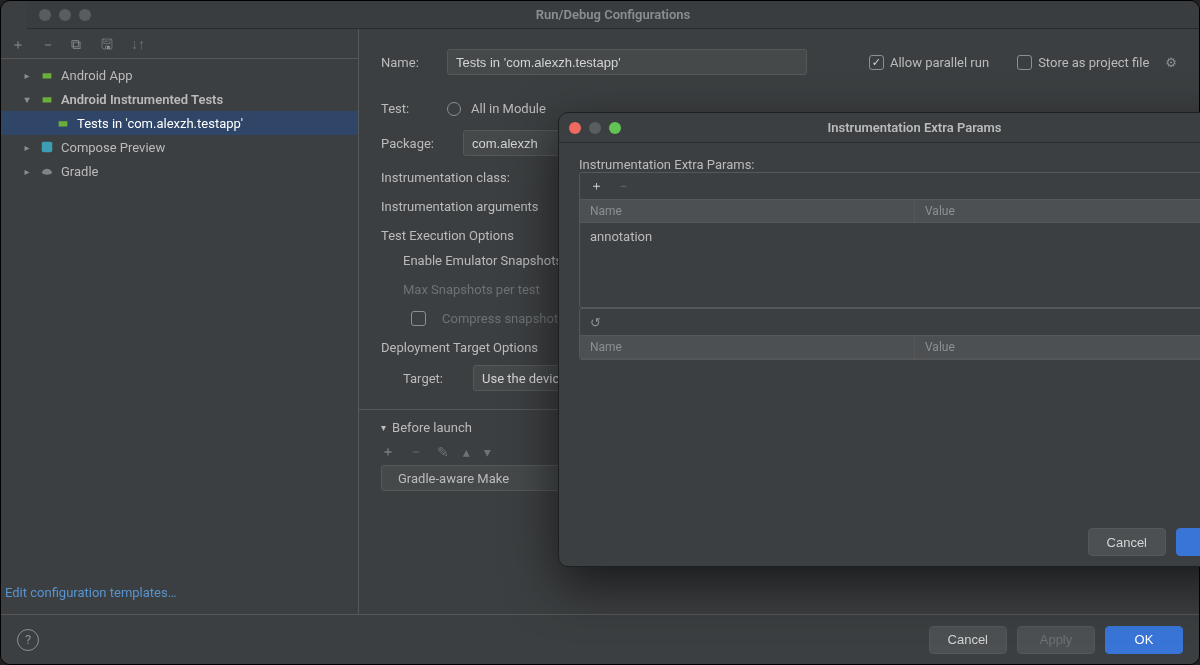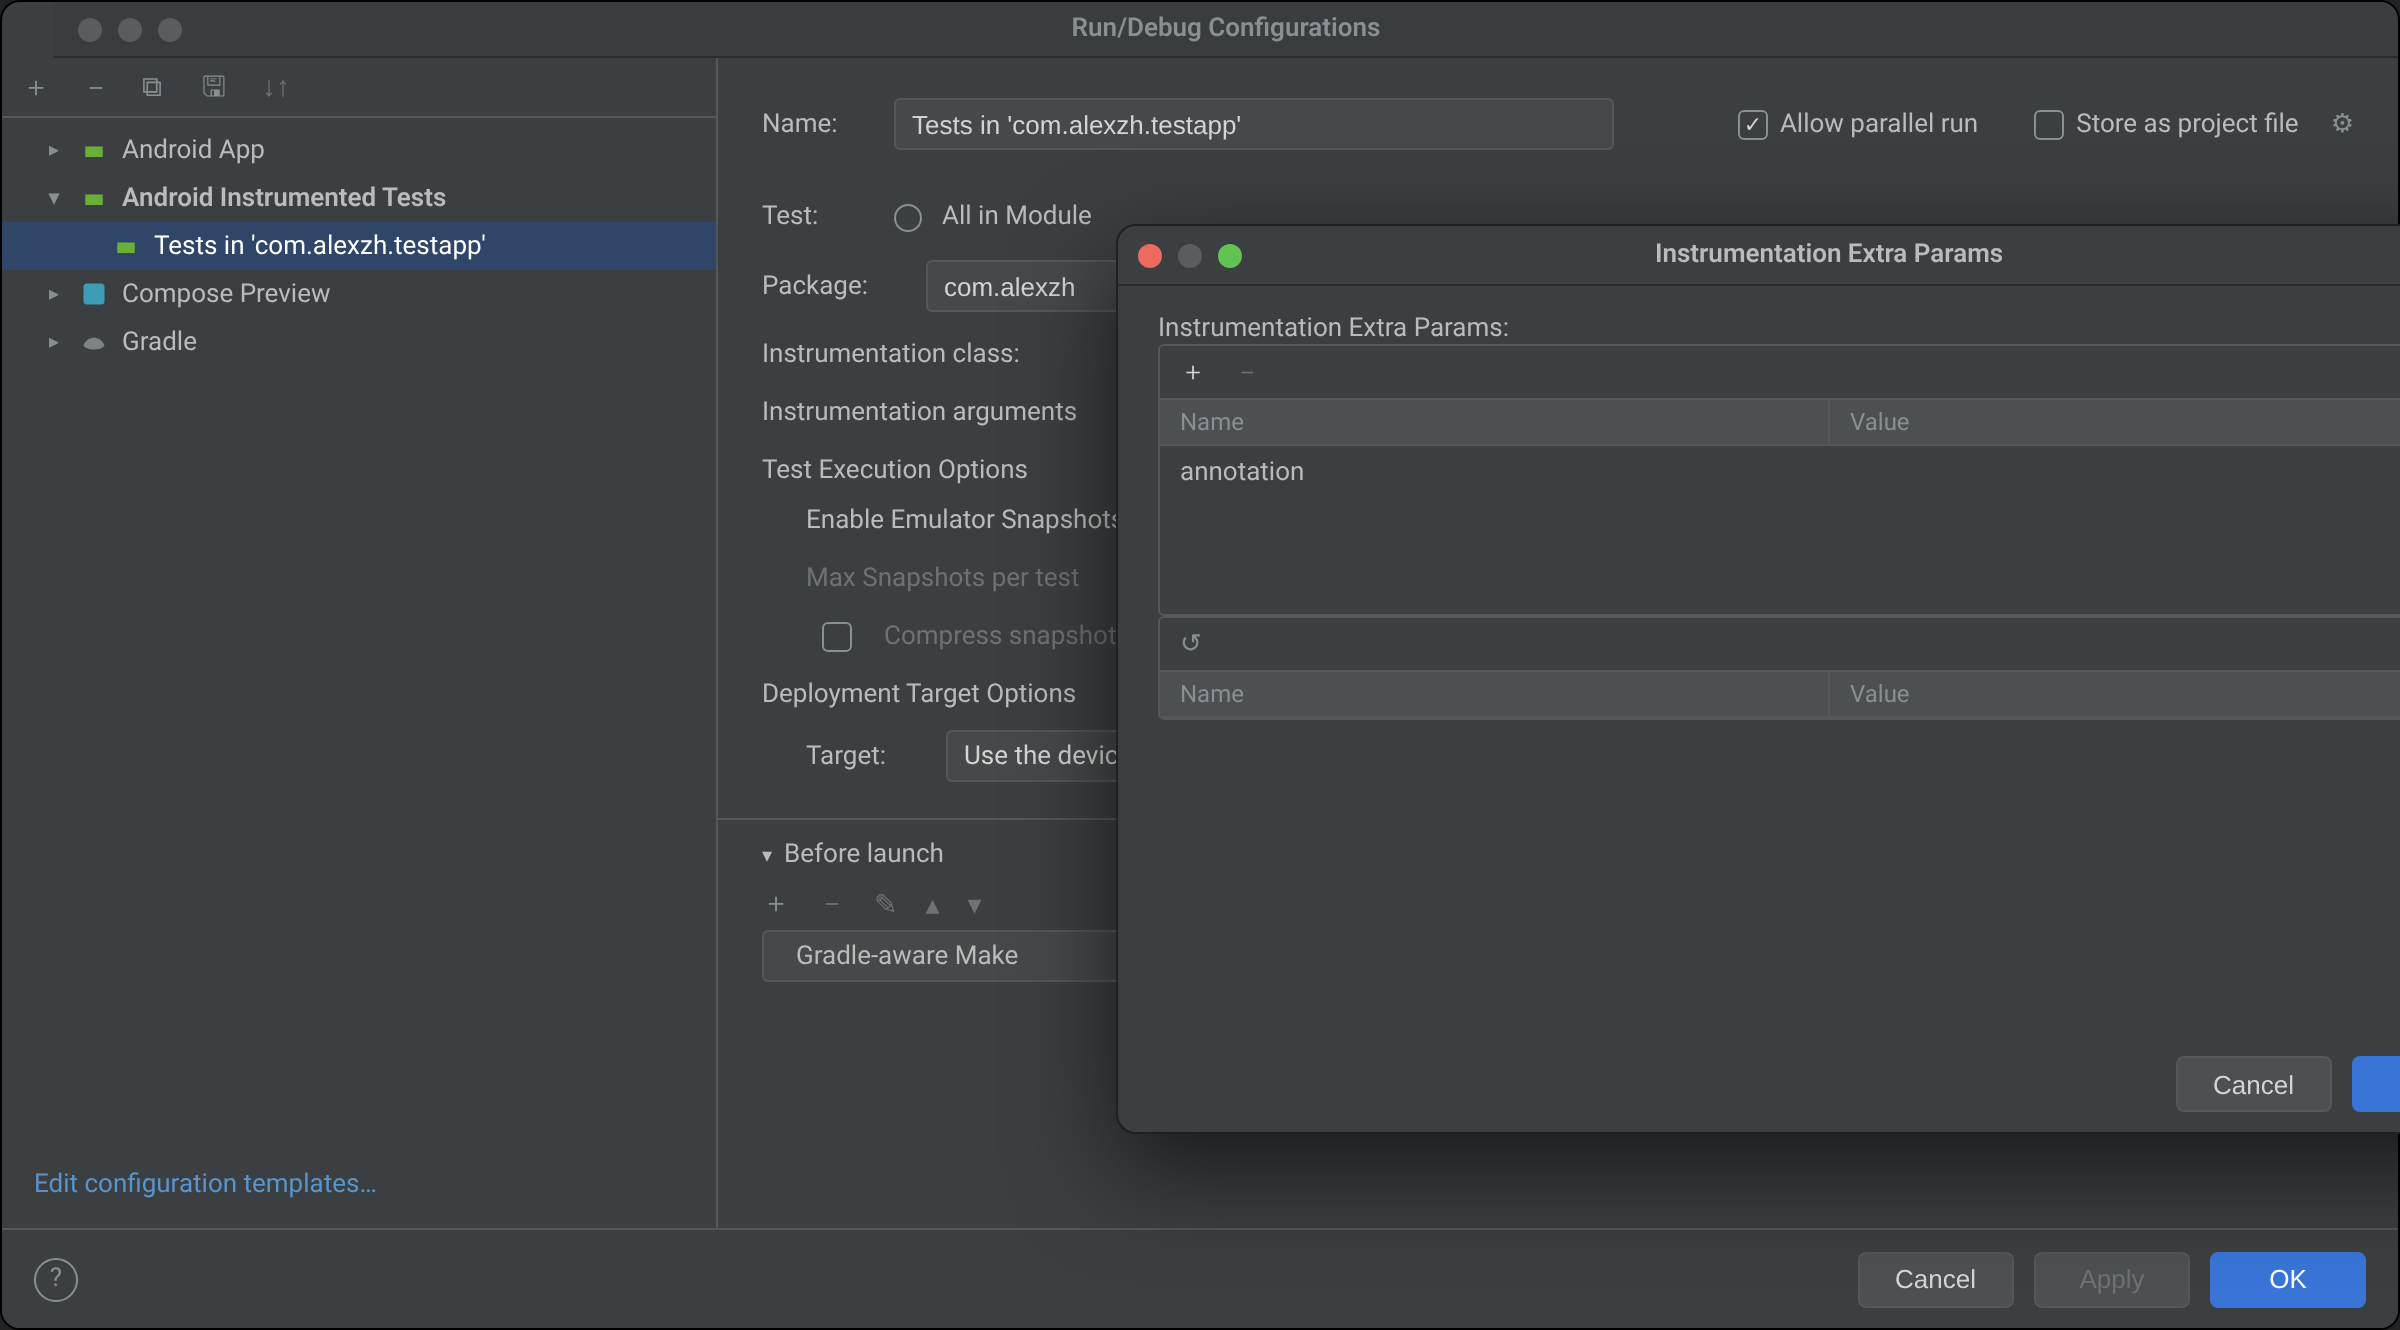--- a/index.html
+++ b/index.html
@@ -65,21 +65,21 @@
     padding-left:6px; cursor:pointer; white-space:nowrap;
   }
   .tree-row.depth1 { padding-left:20px; }
   .tree-row.depth2 { padding-left:54px; }
   .tree-row.selected { background:var(--tree-sel); color:#fff; }
   .tree-row .arrow { width:12px; color:var(--text-dim); font-size:10px; display:inline-block; text-align:center;}
   .tree-row .node-icon { width:16px; display:inline-flex; justify-content:center; }
   .tree-row .node-icon svg { width:14px; height:14px; }
   .tree-row.bold { font-weight:600; }
   .left-footer {
-    padding:10px 16px 14px;
+    padding:10px 4px 14px;
   }
   .link { color:var(--link); cursor:pointer; }
 
   
   .right { flex:1; padding:20px 22px 0 22px; overflow:hidden; position:relative; }
   .row { display:flex; align-items:center; margin-bottom:14px; gap:10px; }
   .label { color:var(--text); }
   .input {
     background:var(--bg-input); border:1px solid var(--border); border-radius:3px;
     height:26px; padding:0 8px; color:var(--text-bright); font-size:13px;

